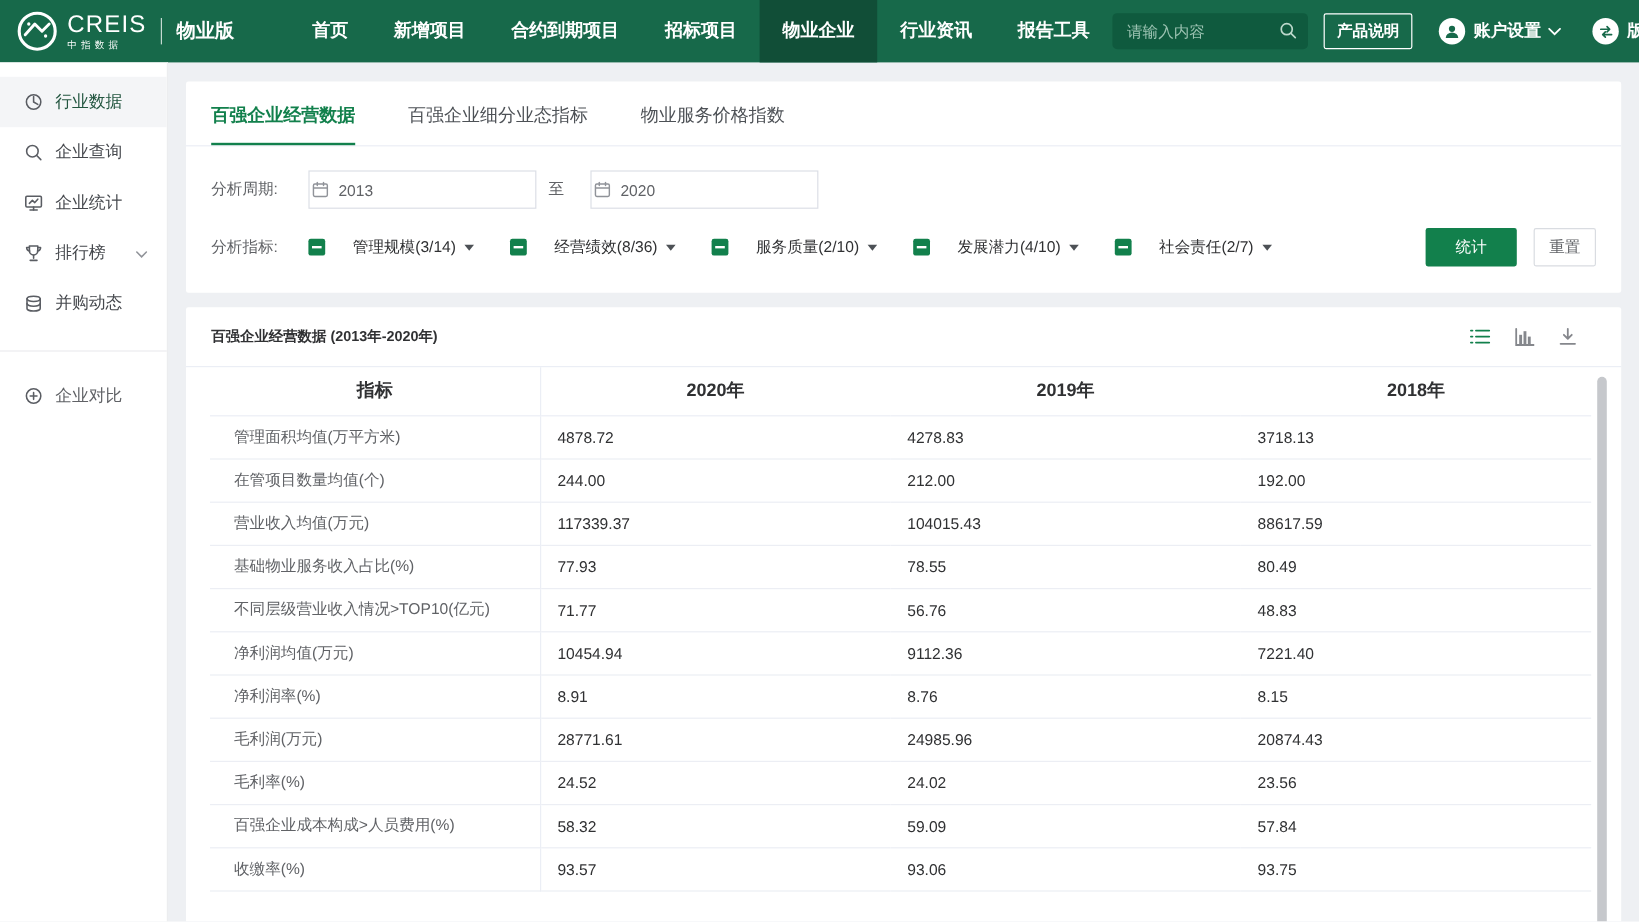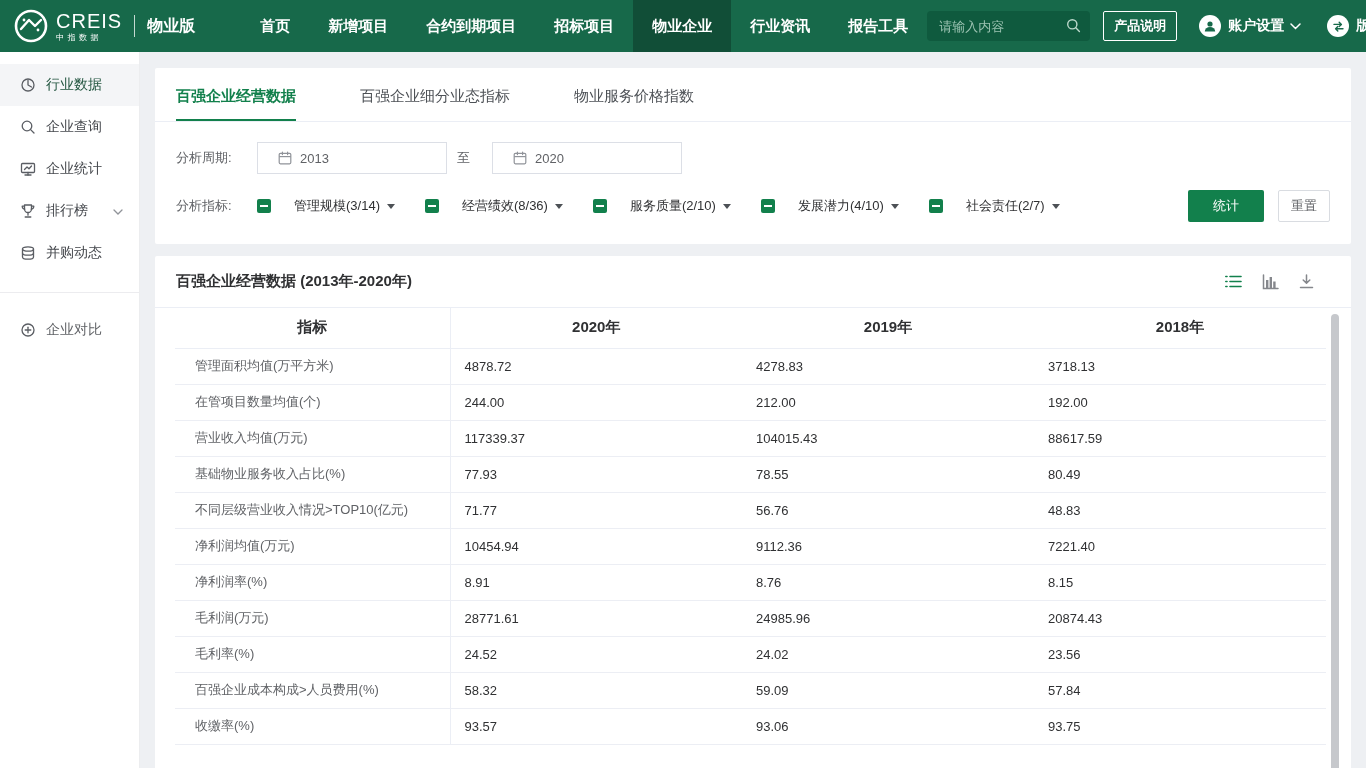--- a/index.html
+++ b/index.html
@@ -42,46 +42,46 @@
   .side-item .s-icon{width:16px; height:16px; margin-right:10px; display:flex; align-items:center; justify-content:center;}
   .side-item.active{background:#f4f5f7; color:#235640;}
   .side-item .s-chev{margin-left:auto; margin-right:16px;}
   .side-divider{border-top:1px solid #ececef; margin:18px 0 16px 0;}
   .side-item.secondary{color:#606266;}
 
   .main{flex:1; padding:16px 15px 0 15px; overflow:hidden;}
   .card{background:#fff; border-radius:2px;}
 
   
-  .tabs-row{display:flex; gap:64px; padding:0 21px; border-bottom:1px solid var(--border);}
+  .tabs-row{display:flex; gap:44px; padding:0 21px; border-bottom:1px solid var(--border);}
   .tab{padding:19px 0 13px 0; font-size:15px; color:#4d5156; cursor:pointer; border-bottom:2px solid transparent;}
   .tab.active{color:var(--accent); font-weight:bold; border-bottom-color:var(--accent);}
   .filters{padding:20px 21px 22px 21px;}
   .filter-row{display:flex; align-items:center;}
   .filter-row + .filter-row{margin-top:16px;justify-content:center;}
   .filter-label{width:70px; font-size:13px; color:var(--txt2); flex:none;}
-  .date-input{display:flex; align-items:center; width:190px; height:32px; border:1px solid #dcdfe6; border-radius:0; padding:0 20px; margin-left:11px; background:#fff; cursor:text;}
+  .date-input{display:flex; align-items:center; width:190px; height:32px; border:1px solid #dcdfe6; border-radius:0; padding:0 2px; margin-left:11px; background:#fff; cursor:text;}
   .date-input:first-of-type{margin-left:11px;}
   .date-input .cal{margin-right:8px; flex:none;}
   .date-input input{border:none; outline:none; font-size:13px; color:var(--txt2); width:100%; background:transparent;}
   .to-sep{margin:0 10px; font-size:13px; color:var(--txt2);}
   .indicators{display:flex; align-items:center; gap:30px; margin-left:11px;}
   .chip{display:flex; align-items:center; cursor:pointer;}
   .chk{width:14px; height:14px; background:var(--accent); border-radius:2px; position:relative; flex:none;}
   .chk::after{content:""; position:absolute; left:3px; top:6px; width:8px; height:2px; background:#fff;}
   .chip .c-label{font-size:13px; color:var(--txt); margin-left:23px; white-space:nowrap;}
   .caret{width:0; height:0; border-left:4px solid transparent; border-right:4px solid transparent; border-top:5px solid #4d5156; margin-left:7px;}
   .filter-actions{margin-left:auto; display:flex; align-items:center;}
   .btn-primary{width:76px; height:32px; background:var(--accent); color:#fff; border:none; border-radius:2px; font-size:13px; cursor:pointer;}
   .btn-plain{width:52px; height:32px; background:#fff; color:var(--txt2); border:1px solid #d9dce1; border-radius:2px; font-size:13px; margin-left:14px; cursor:pointer;}
 
   
   .table-card{margin-top:12px; position:relative; height:540px;}
   .table-head{display:flex; align-items:center; justify-content:space-between; padding:16px 21px; border-bottom:1px solid var(--border);}
-  .table-title{font-size:15px; font-weight:bold; color:var(--txt);}
+  .table-title{font-size:12px; font-weight:bold; color:var(--txt);}
   .view-icons{display:flex; align-items:center; gap:20px; margin-right:16px;}
   .view-icons .vi{cursor:pointer; display:flex;}
   table{border-collapse:collapse; table-layout:fixed; margin-left:20px; width:1151px;}
   col.c1{width:275px;} col.c2{width:292px;} col.c3{width:292px;} col.c4{width:292px;}
   th{height:40px; font-size:15px; font-weight:bold; color:var(--txt); text-align:center; border-bottom:1px solid var(--border);}
   th.first, td.first{border-right:1px solid var(--border);}
   td{height:36px; font-size:13px; border-bottom:1px solid #eceef4;}
   td.lbl{color:var(--txt2); padding-left:20px;}
   td.val{color:var(--txt); padding-left:14px;}
   .vscroll{position:absolute; top:58px; bottom:6px; right:12px; width:8px; border-radius:4px; background:#c6c8cc; cursor:pointer;}

